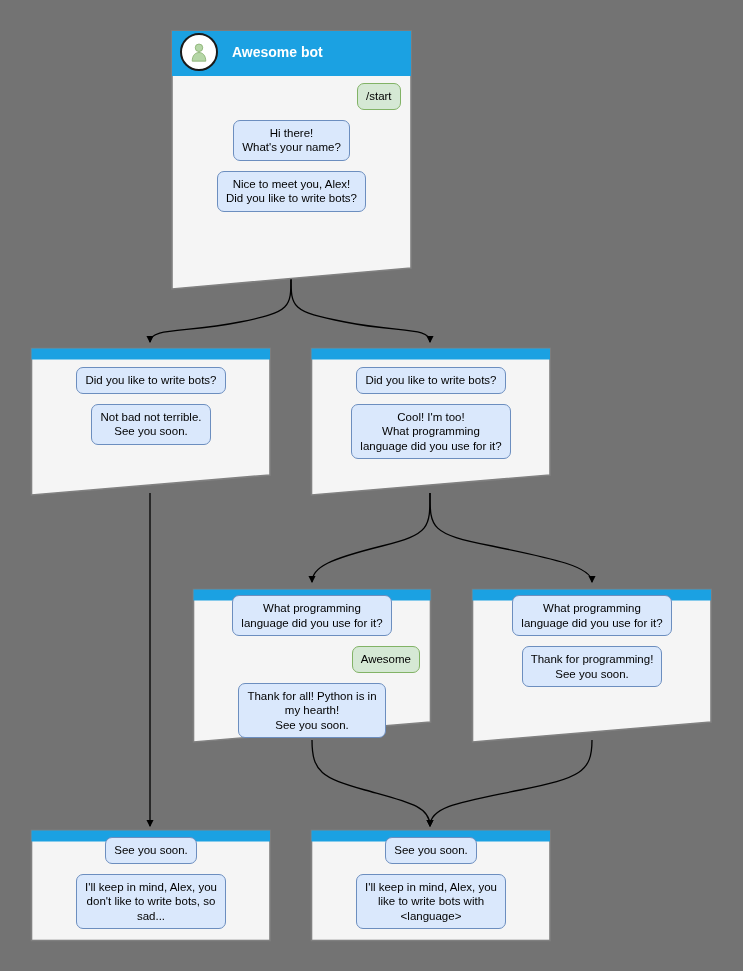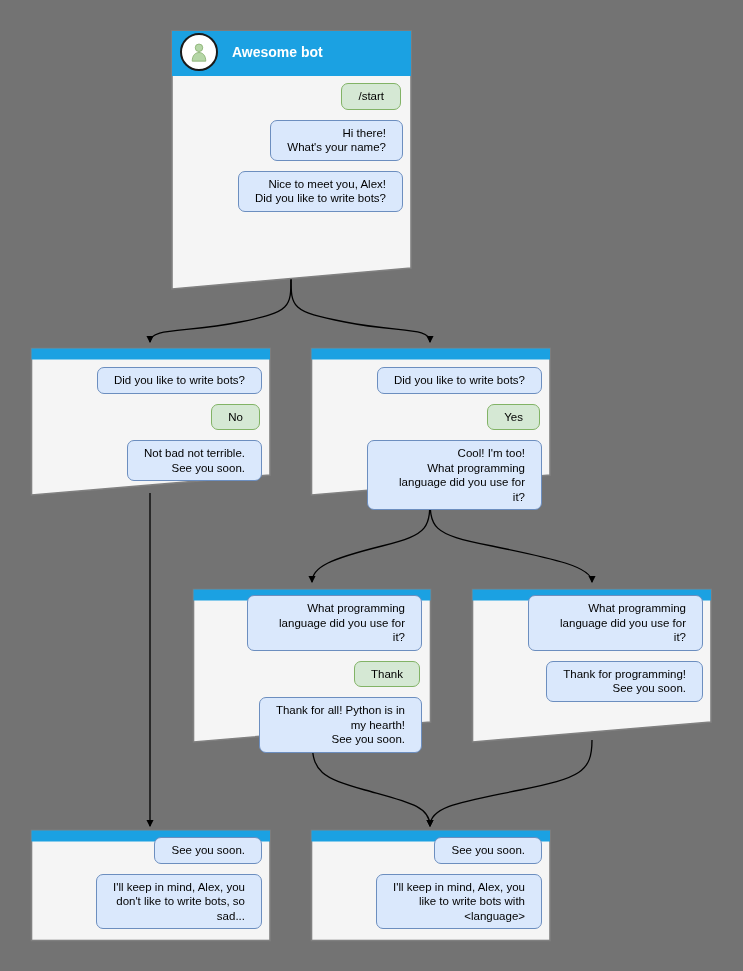--- a/index.html
+++ b/index.html
@@ -63,40 +63,40 @@
     white-space: nowrap;
   }
   .chat-body {
     position: relative;
     padding: 9px 10px 10px 10px;
   }
   .chat-body.clipped { padding-top: 0; }
   .bubble {
     display: inline-block;
     max-width: 175px;
-    padding: 5px 16px;
+    padding: 5px 8px;
     font-size: 11.5px;
     line-height: 14.5px;
     color: #000000;
     border-radius: 7px;
     white-space: pre-line;
     vertical-align: top;
   }
   .bubble.bot {
     background: #dae8fc;
     border: 1px solid #6c8ebf;
   }
   .bubble.user {
     background: #d5e8d4;
     border: 1px solid #82b366;
     min-width: 44px;
     text-align: left;
   }
   .row { display: block; }
-  .row.left  { text-align: right; }
+  .row.left  { text-align: center; }
   .row.right { text-align: right; padding-right: 2px;}
   .row + .row { margin-top: 10px; }
 </style>
 </head>
 <body>
 
 <div id="canvas">
 
   <svg id="edges" viewBox="0 0 743 971" width="743" height="971">
     <defs>
@@ -155,44 +155,38 @@
     <svg class="node-shape" viewBox="0 0 242 150" preserveAspectRatio="none">
       <polygon points="1.5,1.5 240,1.5 240,128 1.5,148" fill="#f5f5f5" stroke="#808080" stroke-width="1.6"></polygon>
       <rect x="1.5" y="1.5" width="238.5" height="11" fill="#1ba1e2"></rect>
     </svg>
     <div class="node-content">
       <div class="chat-header thin"></div>
       <div class="chat-body">
         <div class="row left">
           <span class="bubble bot">Did you like to write bots?</span>
         </div>
-        <div class="row right">
-          <span class="bubble user">No</span>
-        </div>
         <div class="row left">
           <span class="bubble bot">Not bad not terrible.
 See you soon.</span>
         </div>
       </div>
     </div>
   </div>
 
   <div class="node" style="left:310px; top:347px; width:242px; height:150px;">
     <svg class="node-shape" viewBox="0 0 242 150" preserveAspectRatio="none">
       <polygon points="1.5,1.5 240,1.5 240,128 1.5,148" fill="#f5f5f5" stroke="#808080" stroke-width="1.6"></polygon>
       <rect x="1.5" y="1.5" width="238.5" height="11" fill="#1ba1e2"></rect>
     </svg>
     <div class="node-content">
       <div class="chat-header thin"></div>
       <div class="chat-body">
         <div class="row left">
           <span class="bubble bot">Did you like to write bots?</span>
-        </div>
-        <div class="row right">
-          <span class="bubble user">Yes</span>
         </div>
         <div class="row left">
           <span class="bubble bot">Cool! I'm too!
 What programming
 language did you use for it?</span>
         </div>
       </div>
     </div>
   </div>
 
@@ -202,21 +196,21 @@
       <rect x="1.5" y="1.5" width="237" height="11" fill="#1ba1e2"></rect>
     </svg>
     <div class="node-content">
       <div class="chat-header thin"></div>
       <div class="chat-body clipped" style="padding-top:0;">
         <div class="row left" style="margin-top:-4px;">
           <span class="bubble bot">What programming
 language did you use for it?</span>
         </div>
         <div class="row right">
-          <span class="bubble user">Thank</span>
+          <span class="bubble user">Awesome</span>
         </div>
         <div class="row left">
           <span class="bubble bot">Thank for all! Python is in
 my hearth!
 See you soon.</span>
         </div>
       </div>
     </div>
   </div>
 

